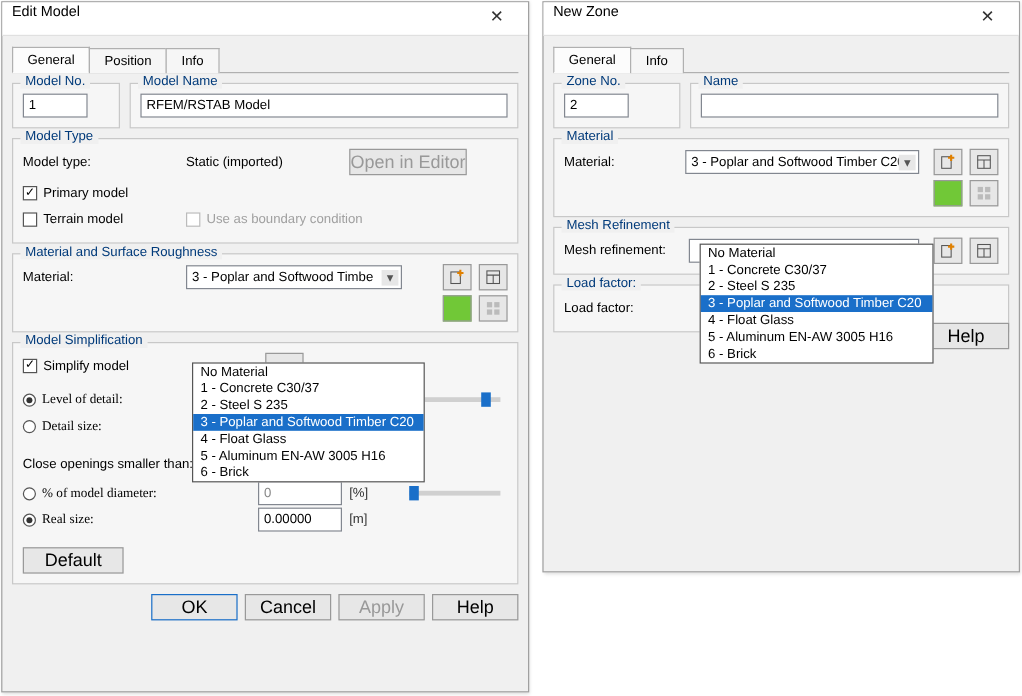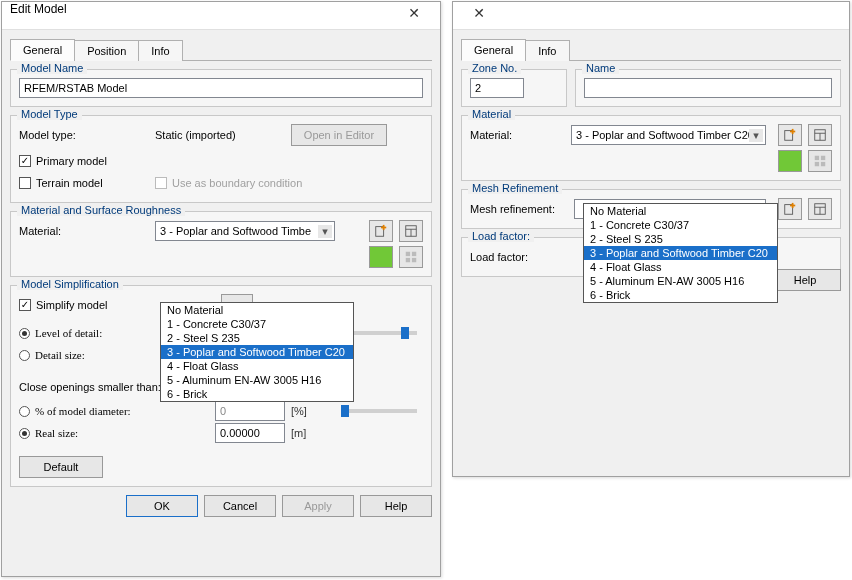--- a/index.html
+++ b/index.html
@@ -81,21 +81,21 @@
     cursor: pointer;
   }
   .combo .val { flex: 1; white-space: nowrap; overflow: hidden; }
   .combo .arrow { width: 14px; text-align: center; color: #555; background: #e7e7e7; }
   .btn {
     border: 1px solid #999;
     background: #e7e7e7;
     height: 22px; min-width: 72px;
     display: inline-flex; align-items: center; justify-content: center;
     cursor: pointer;
-    font-size: 11px;
+    font-size: 15px;
   }
   .btn.small { min-width: 24px; width: 24px; height: 22px; padding: 0; }
   .btn.primary { border: 1.6px solid #1a6fc9; }
   .btn.disabled { color: #999; cursor: default; }
   .chk { display: inline-flex; align-items: center; gap: 5px; }
   .chk .box {
     width: 12px; height: 12px; border: 1px solid #555; background: #fff;
     display: inline-flex; align-items: center; justify-content: center;
     font-size: 10px; line-height: 10px; color: #000;
   }
@@ -142,20 +142,24 @@
   </div>
   <div class="body" style="position:relative;">
 
     <div class="tabstrip">
       <div class="tab active">General</div>
       <div class="tab">Position</div>
       <div class="tab">Info</div>
     </div>
 
     <div class="two-col">
+      <div class="group" style="width:90px;">
+        <div class="group-title">Model No.</div>
+        <input class="text" style="width: 54px;" value="1">
+      </div>
       <div class="group" style="flex:1;">
         <div class="group-title">Model Name</div>
         <input class="text" style="width: 100%;" value="RFEM/RSTAB Model">
       </div>
     </div>
 
     <div class="group">
       <div class="group-title">Model Type</div>
       <div class="row">
         <label class="cap">Model type:</label>
@@ -290,20 +294,21 @@
         <div class="opt sel">3 - Poplar and Softwood Timber C20</div>
         <div class="opt">4 - Float Glass</div>
         <div class="opt">5 - Aluminum EN-AW 3005 H16</div>
         <div class="opt">6 - Brick</div>
       </div>
   </div>
 </div>
 
 <div class="dialog dlg-right">
   <div class="titlebar">
+    <span class="title">New Zone</span>
     <span class="close-x">✕</span>
   </div>
   <div class="body" style="position:relative;">
 
     <div class="tabstrip">
       <div class="tab active">General</div>
       <div class="tab">Info</div>
     </div>
 
     <div class="two-col">

